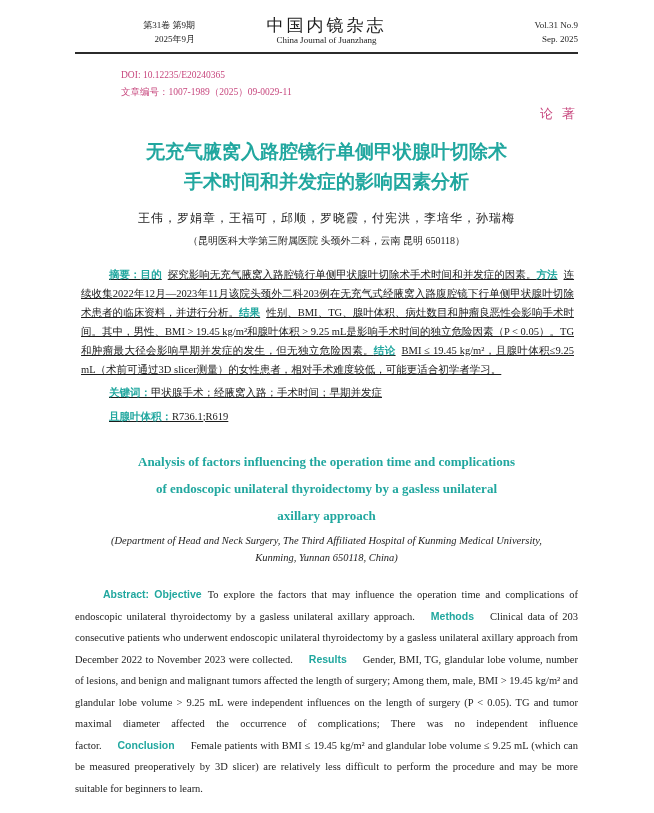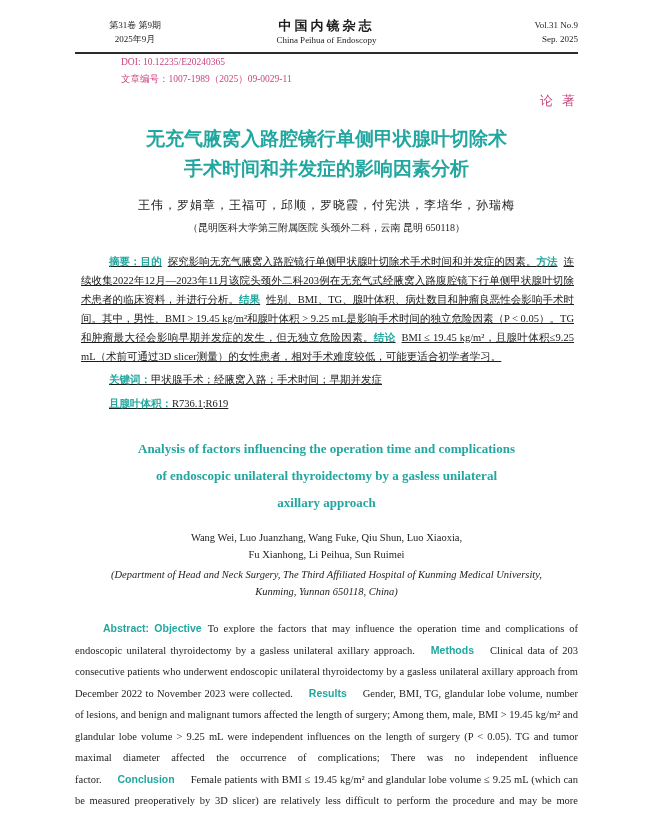--- a/index.html
+++ b/index.html
@@ -3,29 +3,29 @@
 <meta charset="utf-8">
 <style>
   html,body{margin:0;padding:0;background:#ffffff;}
   body{width:654px;height:813px;overflow:hidden;
        font-family:"Liberation Serif", serif;color:#1c1c1c;}
   .page{width:654px;height:813px;box-sizing:border-box;padding:18px 76px 0 75px;position:relative;}
 
   
   .masthead{display:flex;justify-content:space-between;align-items:flex-start;}
   .mast-left,.mast-right{font-size:9px;line-height:14px;width:120px;}
-  .mast-left{text-align:center;}
+  .mast-left{text-align:right;}
   .mast-right{text-align:right;}
   .mast-center{text-align:center;flex:1;}
-  .jname-cn{font-family:"Liberation Sans",sans-serif;font-weight:bold;font-size:13px;letter-spacing:3px;line-height:15px;}
+  .jname-cn{font-family:"Liberation Sans",sans-serif;font-weight:normal;font-size:17px;letter-spacing:3px;line-height:15px;}
   .jname-en{font-size:9px;line-height:13px;margin-top:1px;}
   .mast-rule{border-bottom:2.5px solid #2b2b2b;margin-top:5px;}
 
   
-  .meta-row{position:relative;margin-top:0;height:50px;}
+  .meta-row{position:relative;margin-top:13px;height:50px;}
   .meta-left{margin-left:46px;color:#c7477e;font-size:9.5px;line-height:17px;}
   .article-type{position:absolute;right:-6px;bottom:-6px;color:#c7477e;
        font-family:Liberation Sans, sans-serif;font-size:13px;letter-spacing:9px;text-align:center;}
 
   
   .title-cn{margin:20px 0 0 0;text-align:center;color:#21a79f;
        font-family:"Liberation Sans",sans-serif;font-weight:bold;font-size:19px;line-height:30px;}
   .authors-cn{margin-top:13px;text-align:center;font-size:12px;letter-spacing:1px;}
   .affil-cn{margin-top:7px;text-align:center;font-size:10px;}
 
@@ -53,21 +53,21 @@
 
 <div class="page">
 
   <div class="masthead">
     <div class="mast-left">
       <div>第31卷 第9期</div>
       <div>2025年9月</div>
     </div>
     <div class="mast-center">
       <div class="jname-cn">中国内镜杂志</div>
-      <div class="jname-en">China Peihua of Endoscopy</div>
+      <div class="jname-en">China Journal of Juanzhang</div>
     </div>
     <div class="mast-right">
       <div>Vol.31 No.9</div>
       <div>Sep. 2025</div>
     </div>
   </div>
   <div class="mast-rule"></div>
 
   <div class="meta-row">
     <div class="meta-left">
@@ -94,24 +94,20 @@
     <p class="hang">
       <span class="lbl">且腺叶体积：</span><span>R736.1;R619</span>
     </p>
   </div>
 
   <div class="title-en">
     <span>Analysis of factors influencing the operation time and complications</span><br>
     <span>of endoscopic unilateral thyroidectomy by a gasless unilateral</span><br>
     <span>axillary approach</span>
   </div>
-  <div class="authors-en">
-    <div>Wang Wei, Luo Juanzhang, Wang Fuke, Qiu Shun, Luo Xiaoxia,</div>
-    <div>Fu Xianhong, Li Peihua, Sun Ruimei</div>
-  </div>
   <div class="affil-en">
     <div>(Department of Head and Neck Surgery, The Third Affiliated Hospital of Kunming Medical University,</div>
     <div>Kunming, Yunnan 650118, China)</div>
   </div>
 
   <div class="abs-en">
     <p class="abs-para">
       <span class="lbl pre">Abstract: Objective</span><span>To explore the factors that may influence the operation time and complications of endoscopic unilateral thyroidectomy by a gasless unilateral axillary approach.</span><span class="lbl mid">Methods</span><span>Clinical data of 203 consecutive patients who underwent endoscopic unilateral thyroidectomy by a gasless unilateral axillary approach from December 2022 to November 2023 were collected.</span><span class="lbl mid">Results</span><span>Gender, BMI, TG, glandular lobe volume, number of lesions, and benign and malignant tumors affected the length of surgery; Among them, male, BMI &gt; 19.45 kg/m² and glandular lobe volume &gt; 9.25 mL were independent influences on the length of surgery (P &lt; 0.05). TG and tumor maximal diameter affected the occurrence of complications; There was no independent influence factor.</span><span class="lbl mid">Conclusion</span><span>Female patients with BMI ≤ 19.45 kg/m² and glandular lobe volume ≤ 9.25 mL (which can be measured preoperatively by 3D slicer) are relatively less difficult to perform the procedure and may be more suitable for beginners to learn.</span>
     </p>
 

